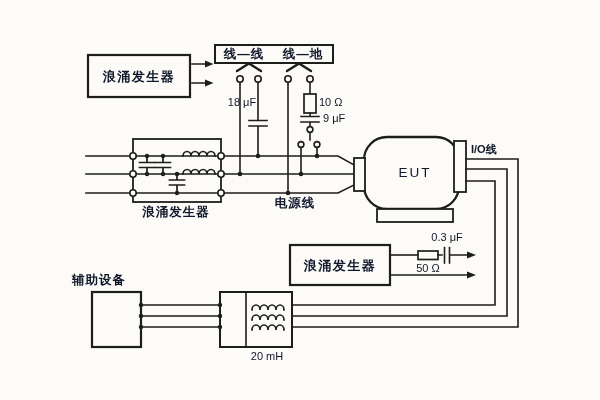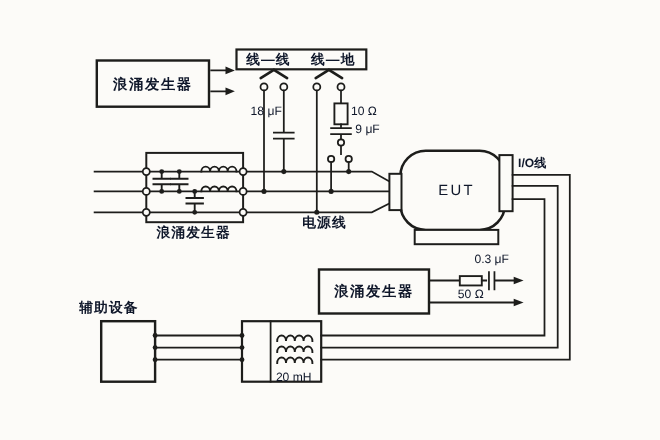--- a/index.html
+++ b/index.html
@@ -163,15 +163,15 @@
 <div class="lbl left f11" style="left:319px;top:102px">10 Ω</div>
 <div class="lbl left f11" style="left:323px;top:118px">9 μF</div>
 <div class="lbl b f125" style="left:176px;top:212px">浪涌发生器</div>
 <div class="lbl b f125" style="left:295px;top:203px">电源线</div>
 <div class="lbl f135" style="left:415px;top:173px">EUT</div>
 <div class="lbl left b f115" style="left:471px;top:149px">I/O线</div>
 <div class="lbl f11" style="left:447px;top:237px">0.3 μF</div>
 <div class="lbl f11" style="left:428px;top:268px">50 Ω</div>
 <div class="lbl b f13" style="left:340px;top:265px">浪涌发生器</div>
 <div class="lbl b f125" style="left:99px;top:280px">辅助设备</div>
-<div class="lbl f11" style="left:267px;top:344px">20 mH</div>
+<div class="lbl f11" style="left:267px;top:356px">20 mH</div>
 
 </div>
 
 </body></html>

